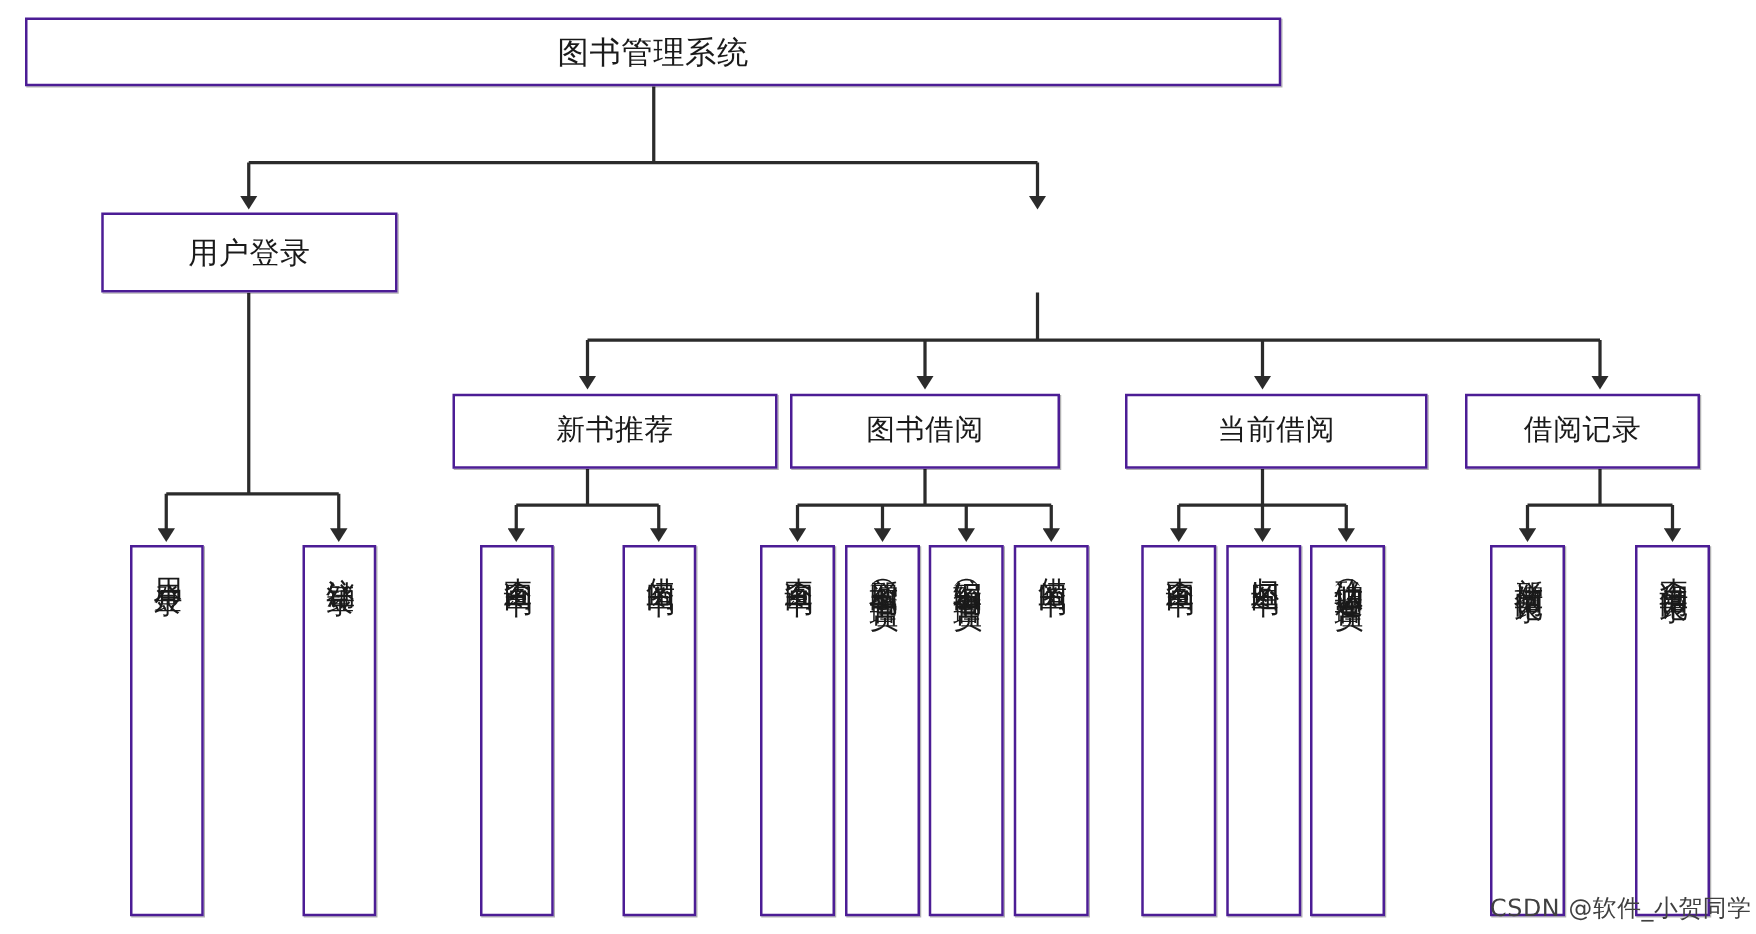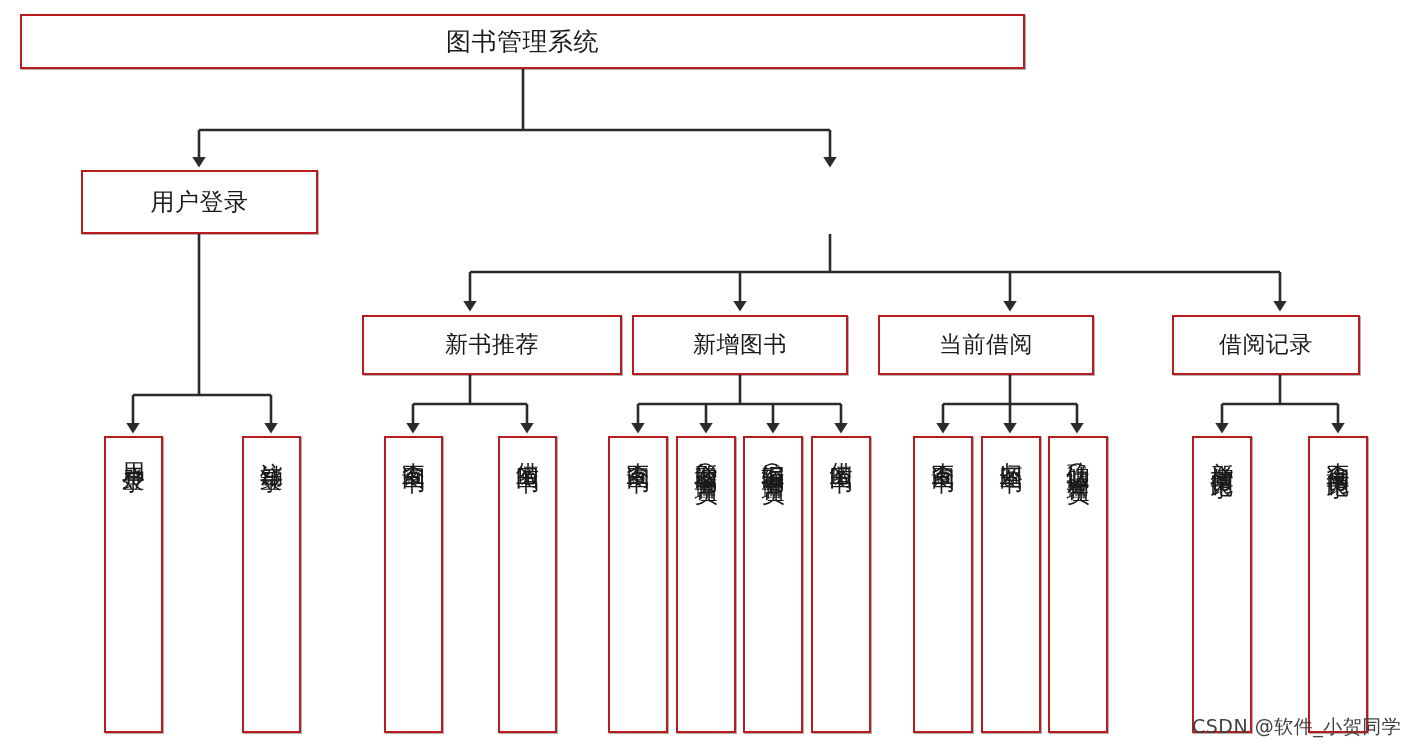--- a/index.html
+++ b/index.html
@@ -23,21 +23,21 @@
     left: 0;
     top: 0;
     width: 1405px;
     height: 747px;
     pointer-events: none;
   }
   .node {
     position: absolute;
     box-sizing: border-box;
     background: #ffffff;
-    border: 2px solid #b91c1c;
+    border: 2px solid #4c1d95;
     display: flex;
     align-items: center;
     justify-content: center;
     color: #1a1a1a;
     box-shadow: 1px 1px 0 rgba(0,0,0,0.30);
   }
   .node .label {
     display: block;
     text-align: center;
     line-height: 1.18;
@@ -142,24 +142,24 @@
   <div class="node h" style="left:81px; top:170px; width:237px; height:64px;">
     <span class="label">用户登录</span>
   </div>
 
 
   <div class="node lvl3" style="left:362px; top:315px; width:260px; height:60px;">
     <span class="label">新书推荐</span>
   </div>
 
   <div class="node lvl3" style="left:632px; top:315px; width:216px; height:60px;">
-    <span class="label">新增图书</span>
-  </div>
-
-  <div class="node lvl3" style="left:878px; top:315px; width:216px; height:60px;">
+    <span class="label">图书借阅</span>
+  </div>
+
+  <div class="node lvl3" style="left:900px; top:315px; width:242px; height:60px;">
     <span class="label">当前借阅</span>
   </div>
 
   <div class="node lvl3" style="left:1172px; top:315px; width:188px; height:60px;">
     <span class="label">借阅记录</span>
   </div>
 
   <div class="node leaf" style="left:104px; top:436px; width:59px; height:297px;">
     <span class="label">用户登录</span>
   </div>

